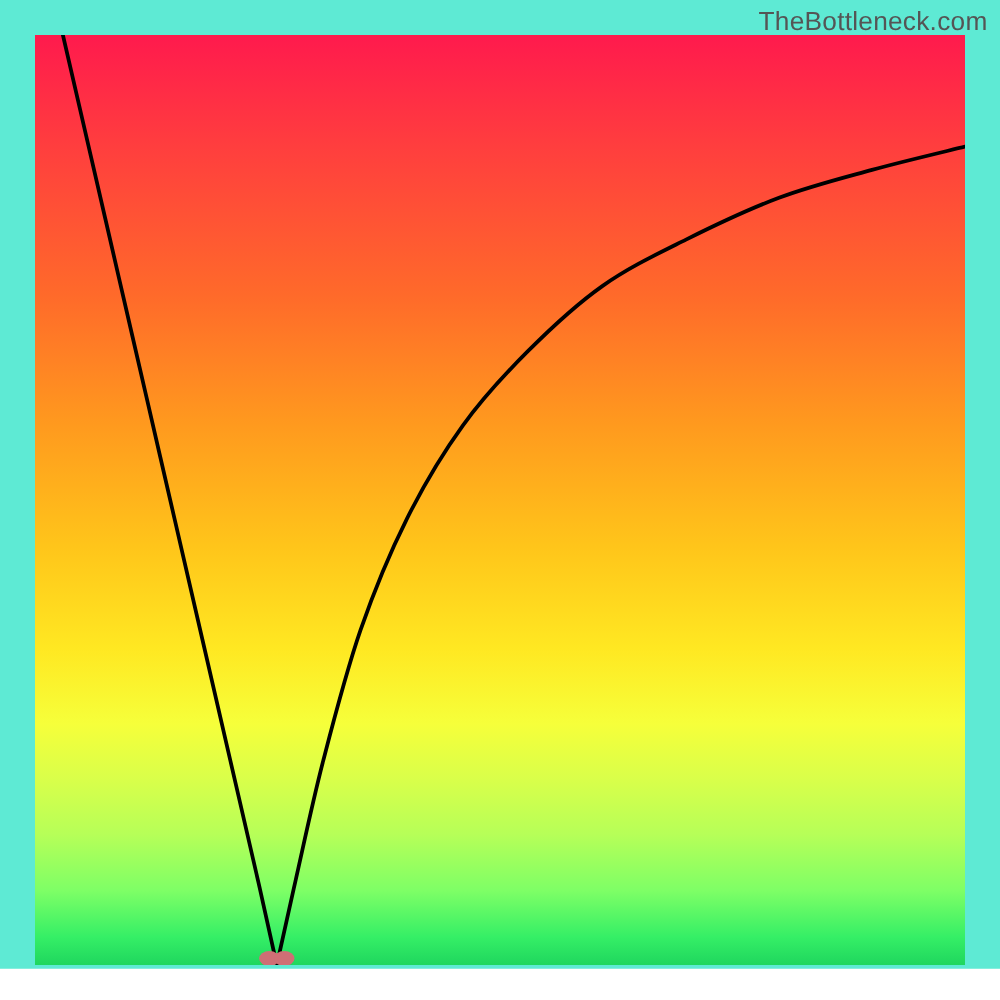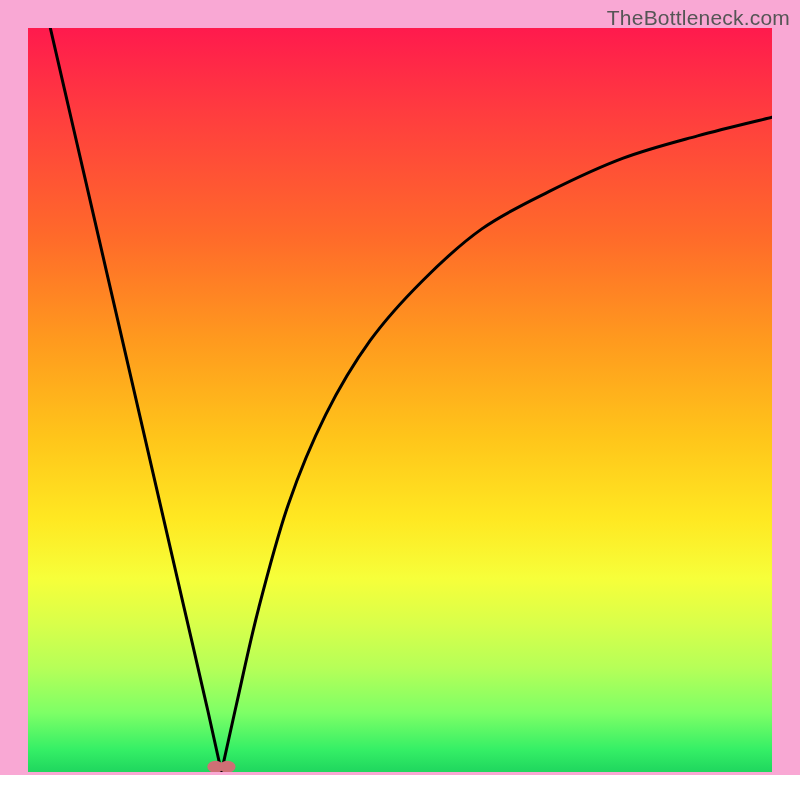--- a/index.html
+++ b/index.html
@@ -7,21 +7,21 @@
     padding: 0;
     width: 800px;
     height: 800px;
     overflow: hidden;
     font-family: Arial, Helvetica, sans-serif;
   }
   .stage {
     position: relative;
     width: 800px;
     height: 775px;
-    background: #f9a8d4;
+    background: #5eead4;
   }
   .plot-area {
     position: absolute;
     left: 28px;
     top: 28px;
     width: 744px;
     height: 744px;
     
     background: linear-gradient(
       to bottom,

